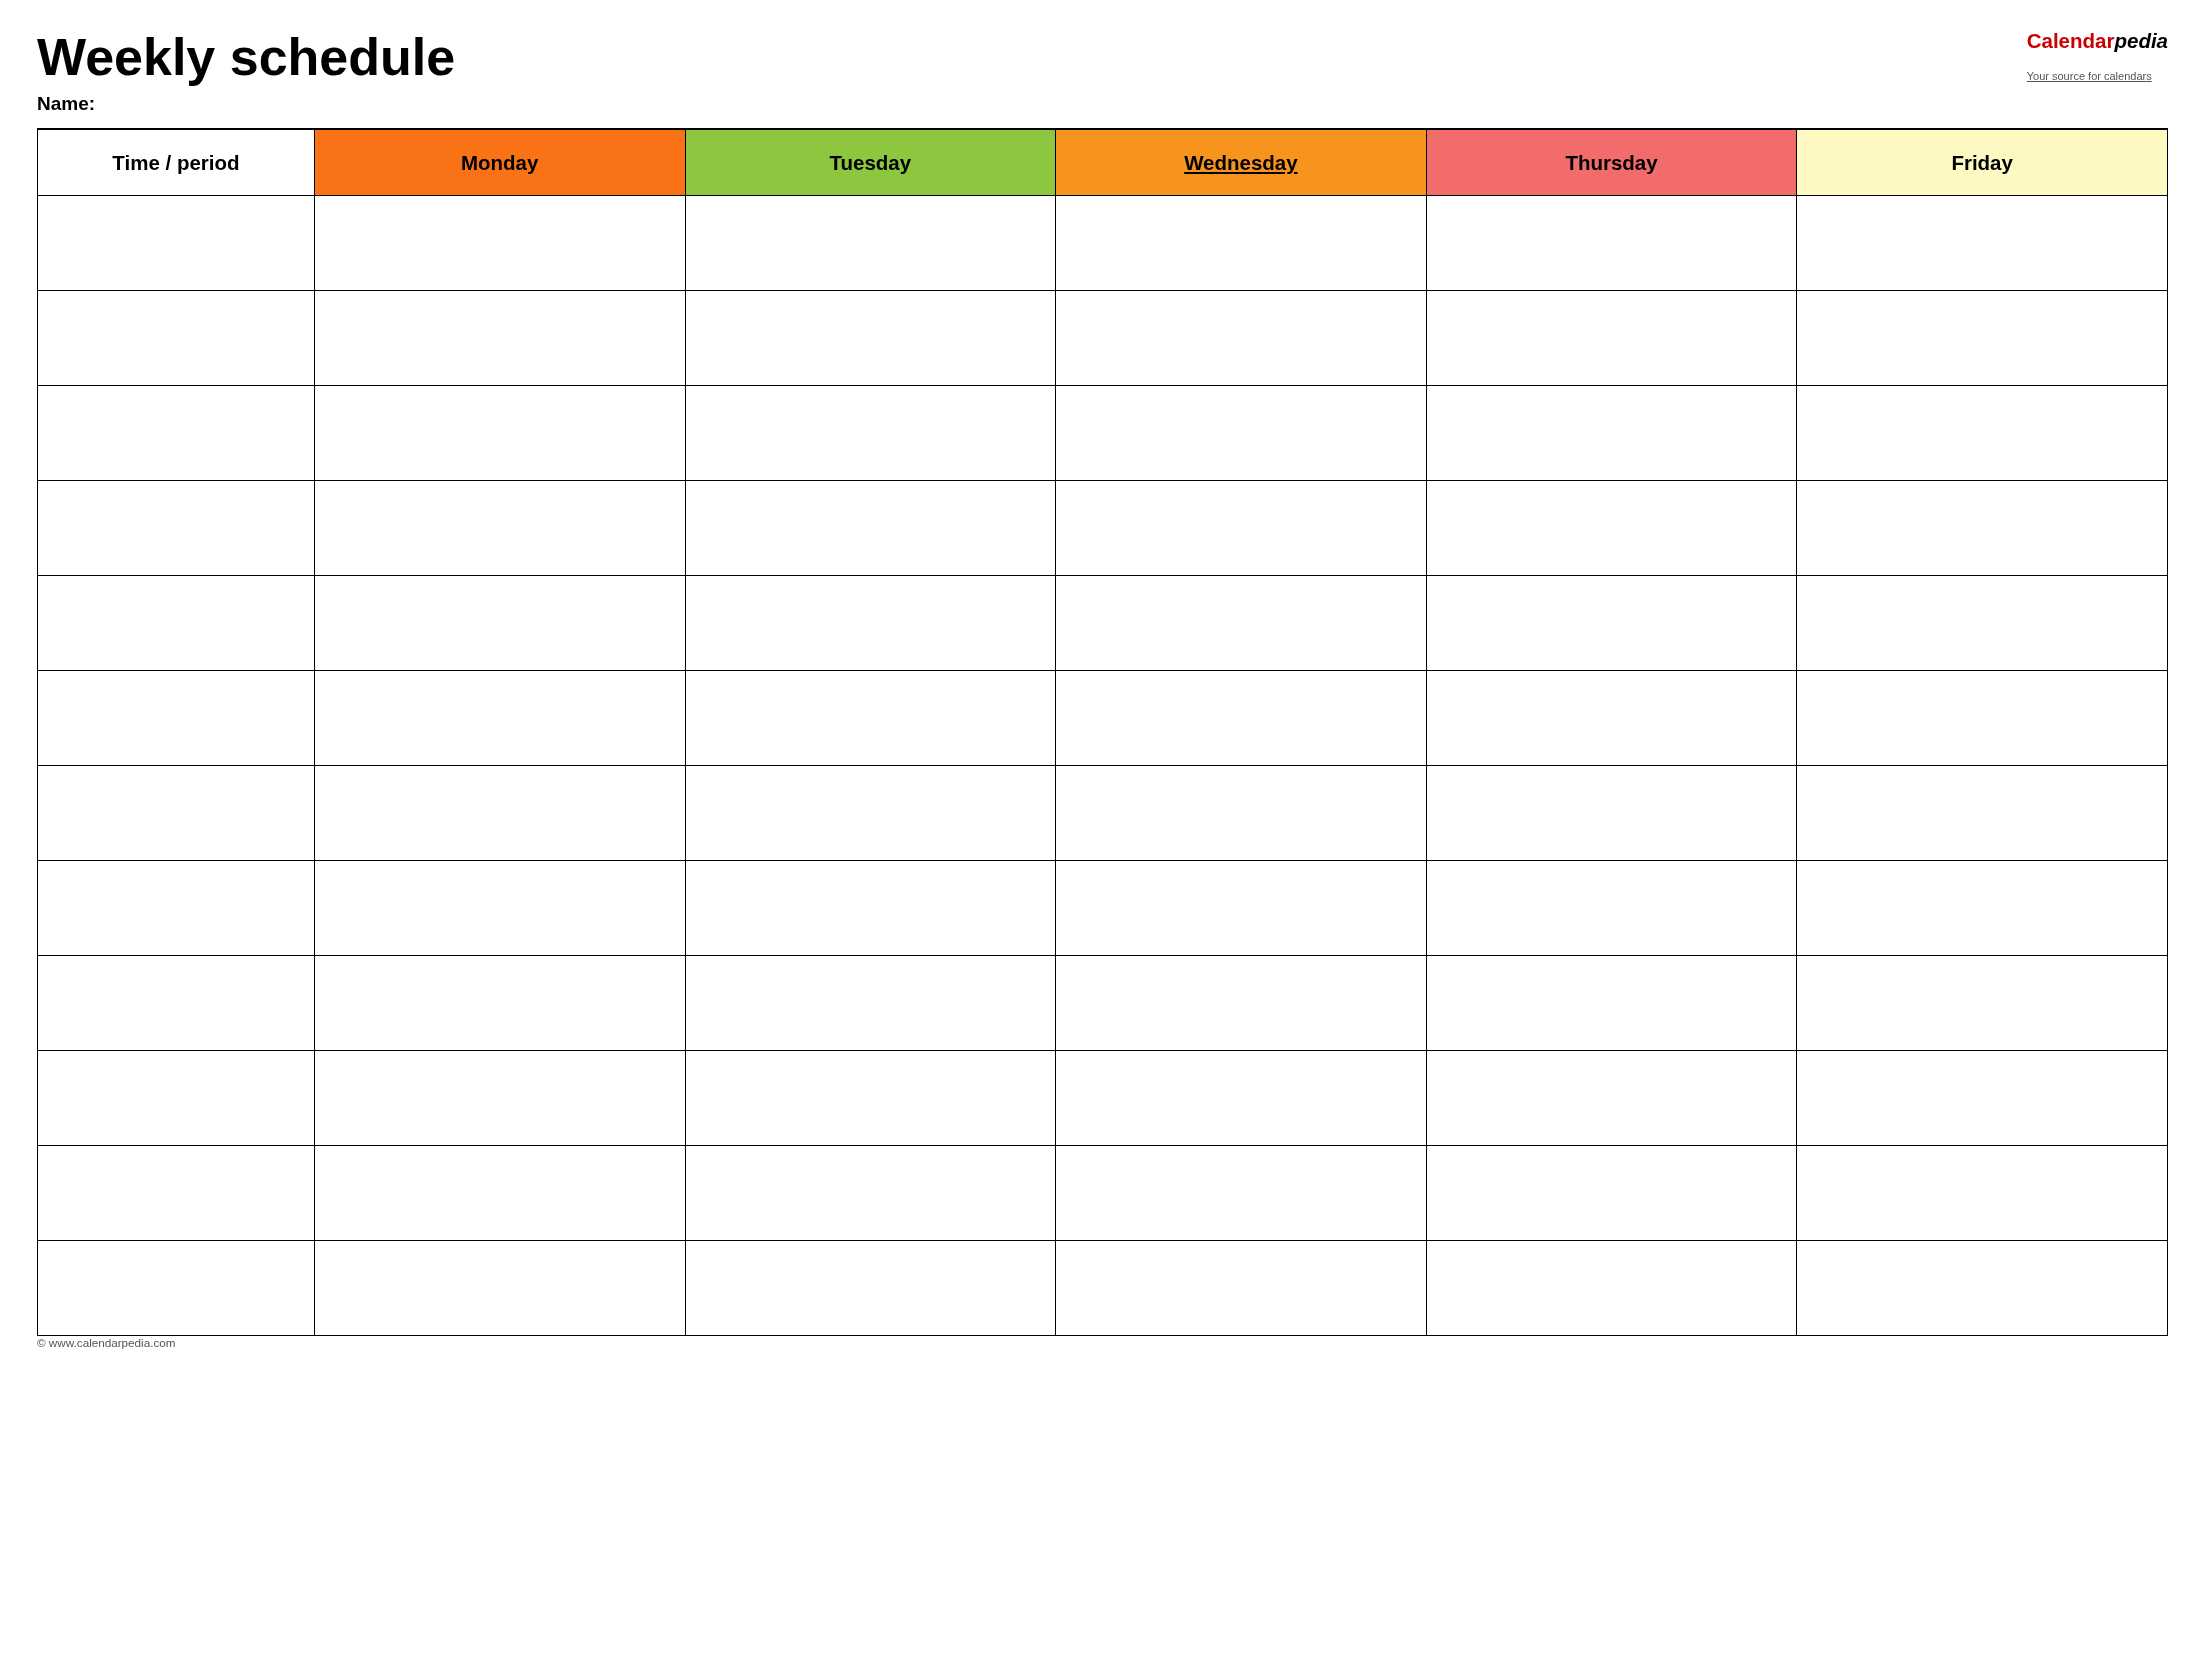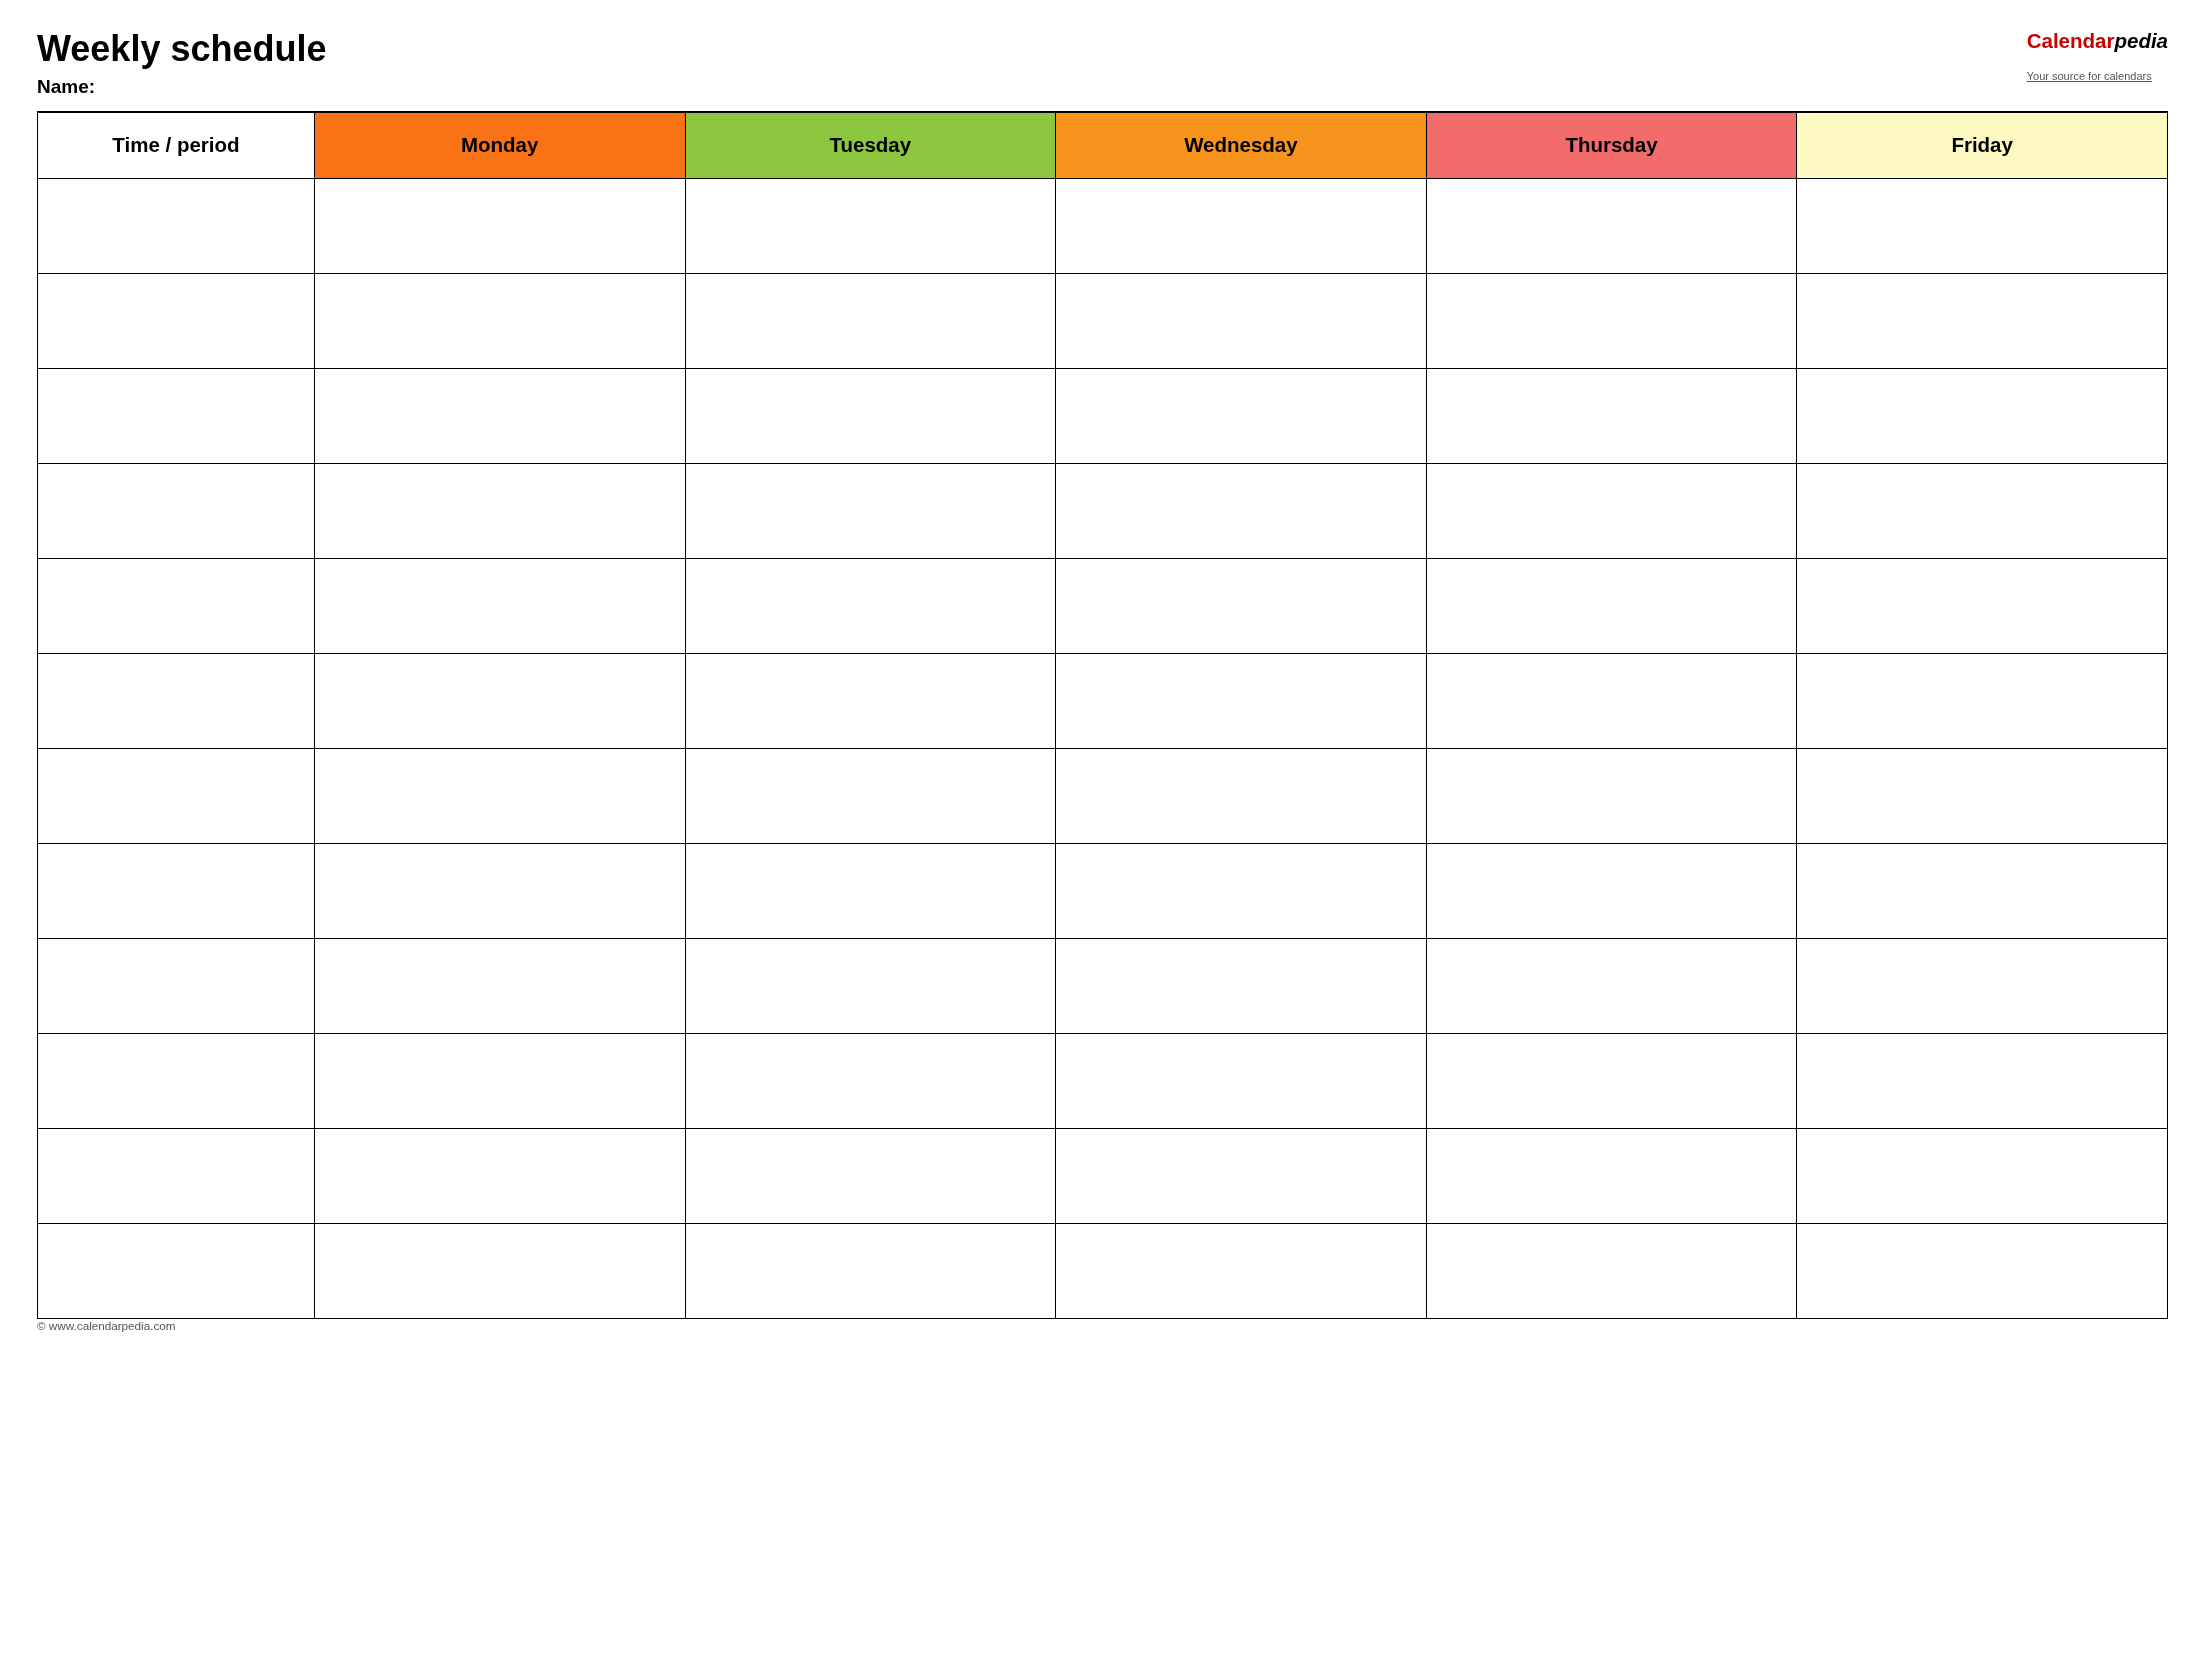--- a/index.html
+++ b/index.html
@@ -22,21 +22,21 @@
       align-items: flex-start;
       margin-bottom: 7.3px;
     }
 
     .title-section {
       display: flex;
       flex-direction: column;
     }
 
     .main-title {
-      font-size: 36px;
+      font-size: 52px;
       font-weight: bold;
       color: #000000;
       line-height: 1.1;
     }
 
     .name-label {
       font-size: 19px;
       font-weight: bold;
       color: #000000;
       margin-top: 7.3px;
@@ -111,20 +111,21 @@
     }
 
     .col-tuesday {
       background: #8dc63f;
       width: 17.4%;
     }
 
     .col-wednesday {
       background: #f7941d;
       width: 17.4%;
+      text-decoration: underline;
     }
 
     .col-thursday {
       background: #f26c6c;
       width: 17.4%;
     }
 
     .col-friday {
       background: #fef9c3;
       width: 17.4%;

